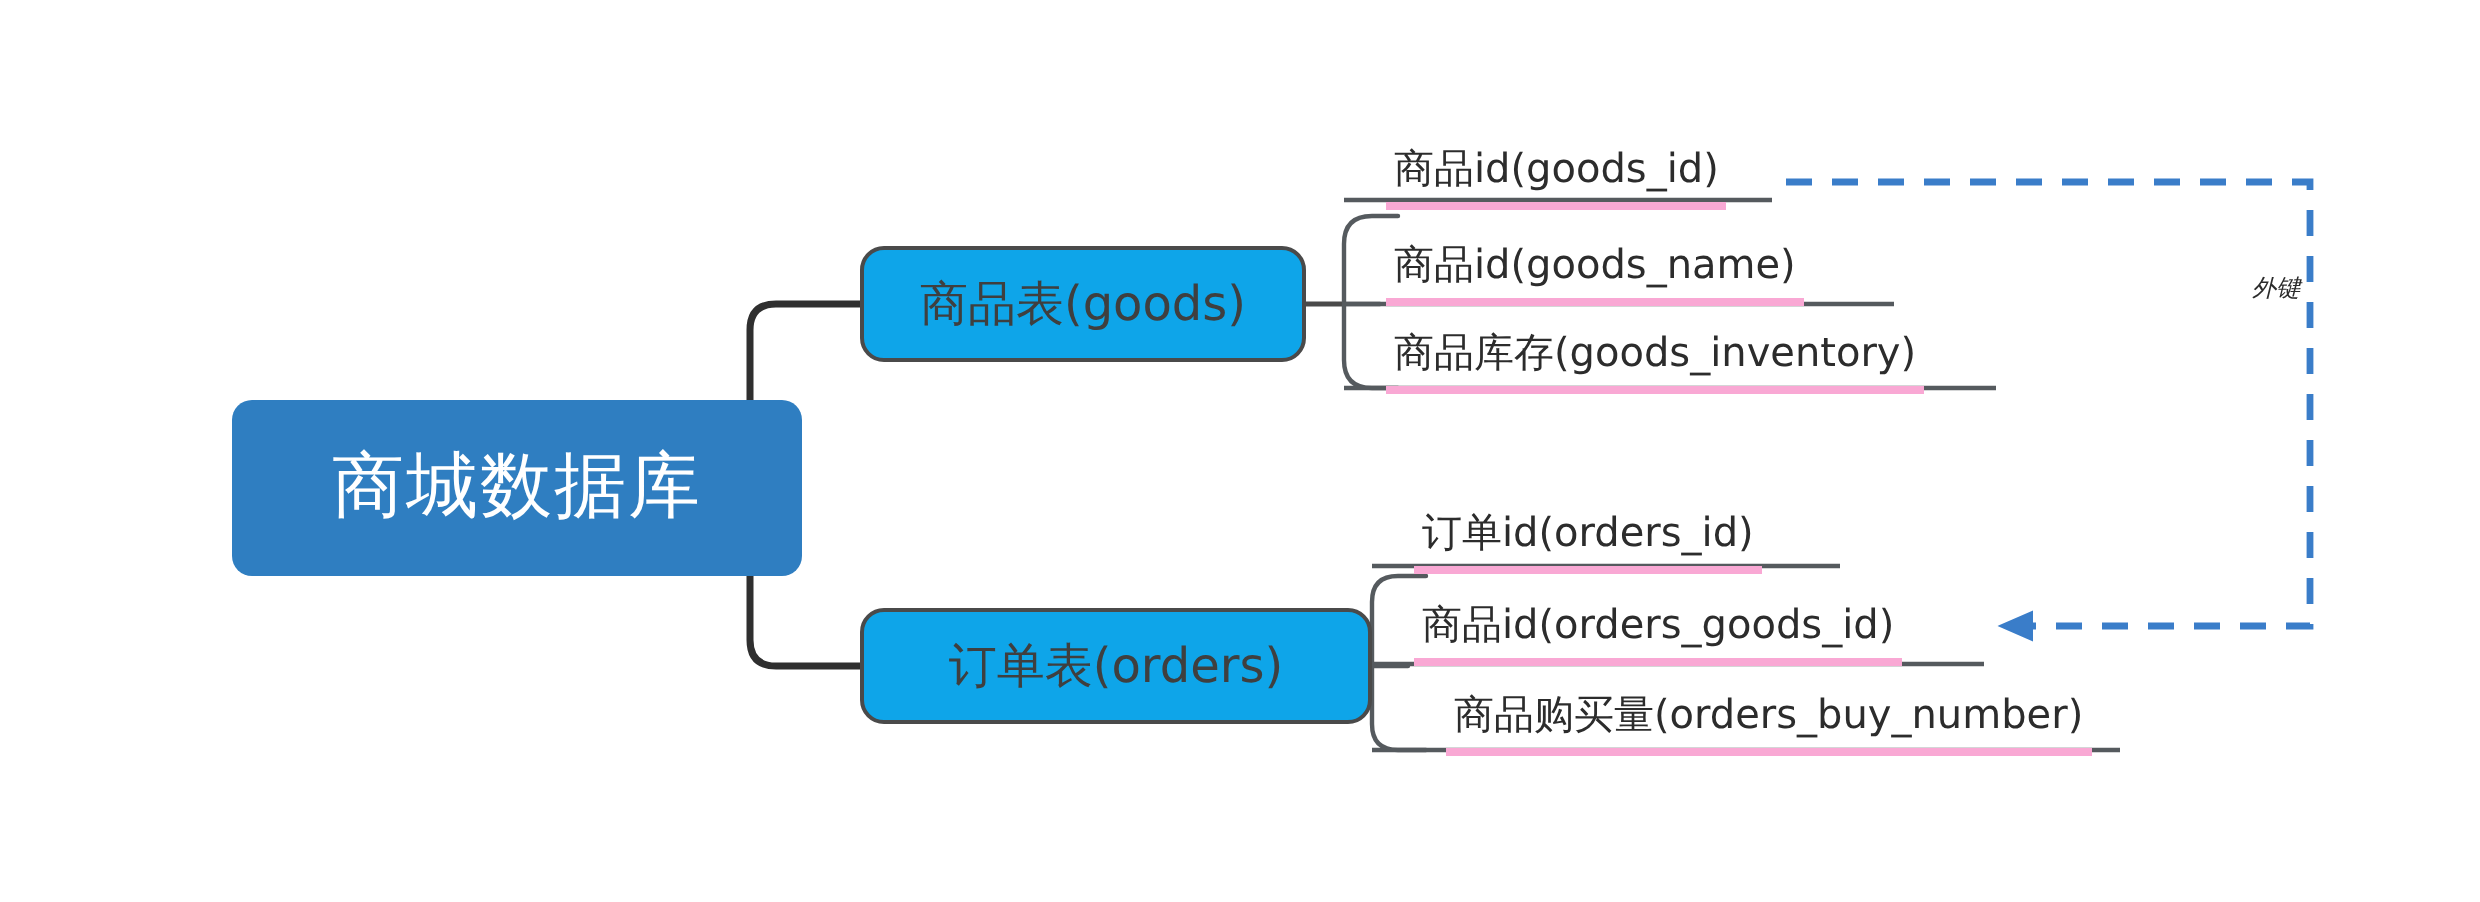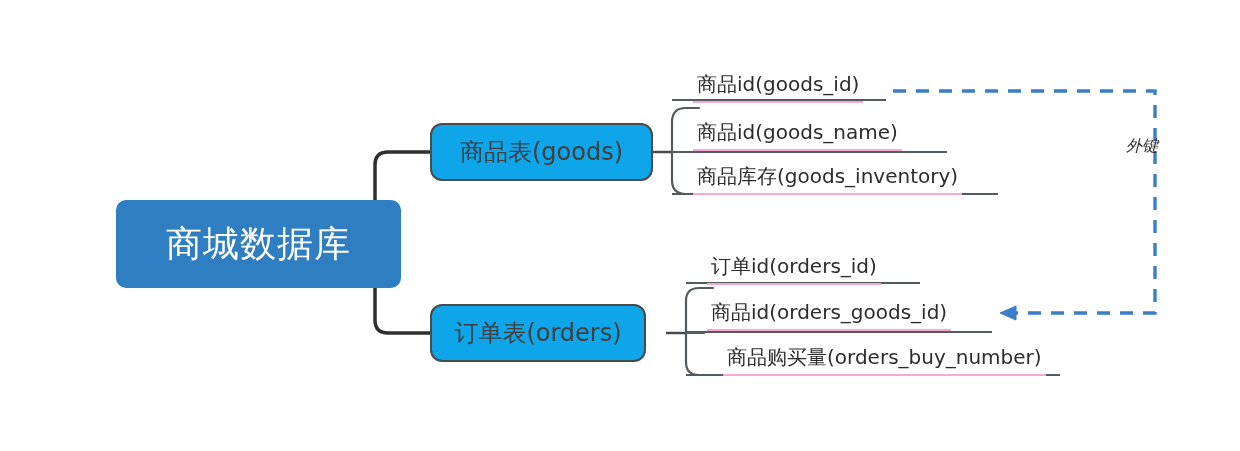--- a/index.html
+++ b/index.html
@@ -71,28 +71,28 @@
   }
   #node-goods {
     left: 430px;
     top: 123px;
     width: 223px;
     height: 58px;
   }
   #node-orders {
     left: 430px;
     top: 304px;
-    width: 216px;
+    width: 256px;
     height: 58px;
   }
 
   
   .leaf {
     position: absolute;
-    border-bottom: 2px solid #f9a8d4;
+    border-bottom: 4px solid #f9a8d4;
     padding: 0 4px 4px 4px;
     box-sizing: border-box;
     white-space: nowrap;
   }
   .leaf-label {
     color: #2c2c2c;
     font-size: 20px;
     line-height: 1.25;
     white-space: nowrap;
     font-family: "DejaVu Sans", sans-serif;
@@ -104,21 +104,21 @@
 
   #leaf-orders-0 { left: 707px; top: 254px; }
   #leaf-orders-1 { left: 707px; top: 300px; }
   #leaf-orders-2 { left: 707px; top: 345px; margin-left: 16px; }
 
   
   .fk-label {
     position: absolute;
     left: 1126px;
     top: 136px;
-    font-size: 16px;
+    font-size: 12px;
     font-style: italic;
     color: #2b2b2b;
     white-space: nowrap;
     font-family: "DejaVu Sans", sans-serif;
   }
 </style>
 </head>
 <body>
 
 <div id="canvas">

